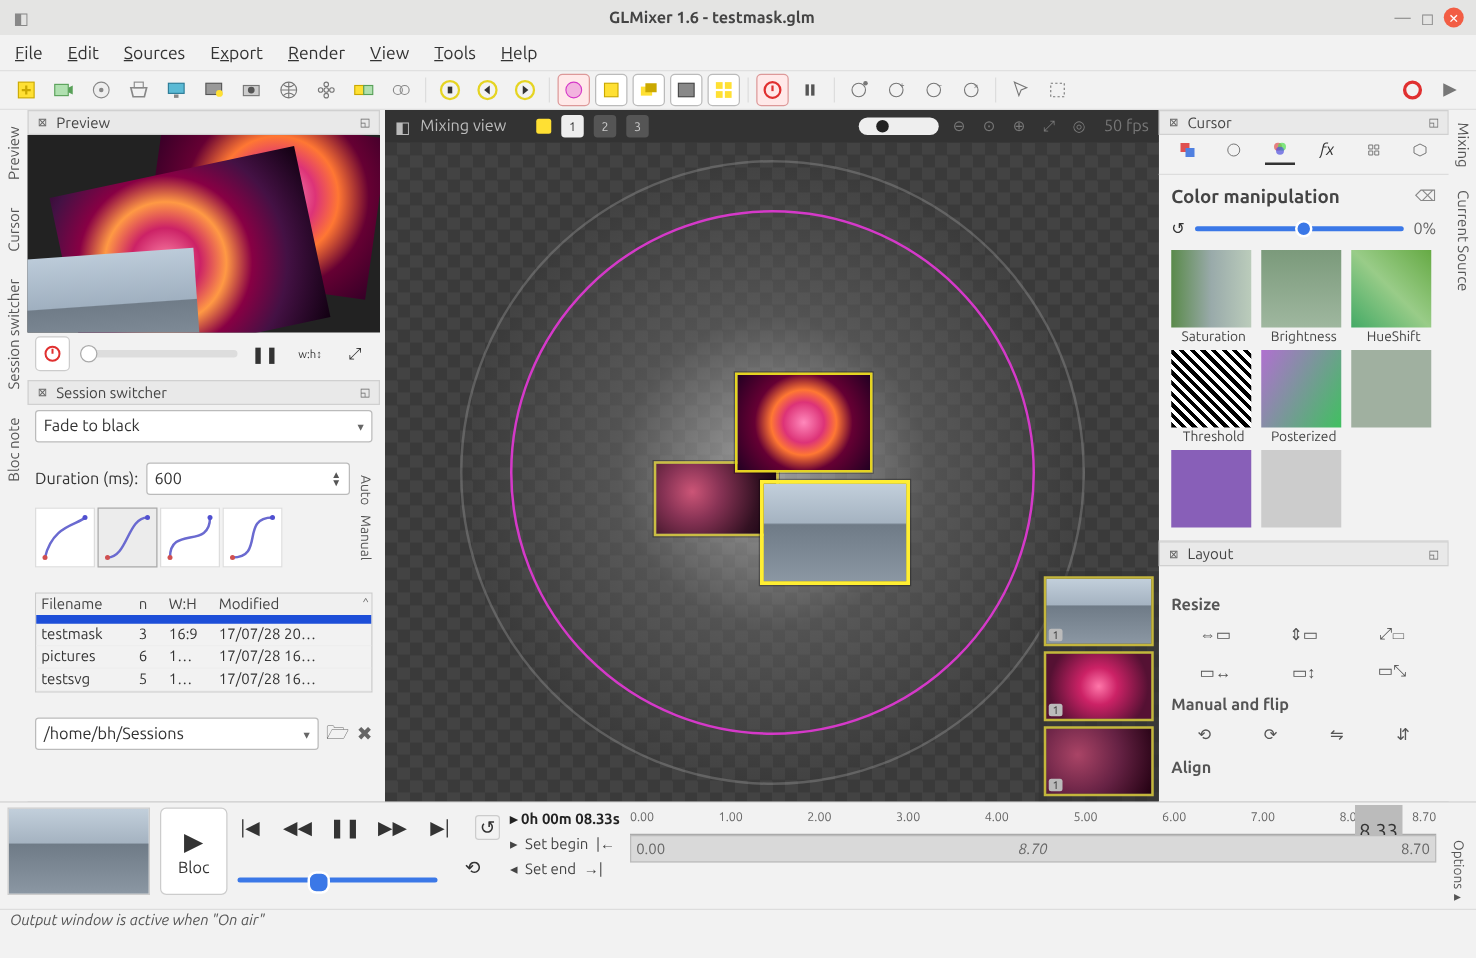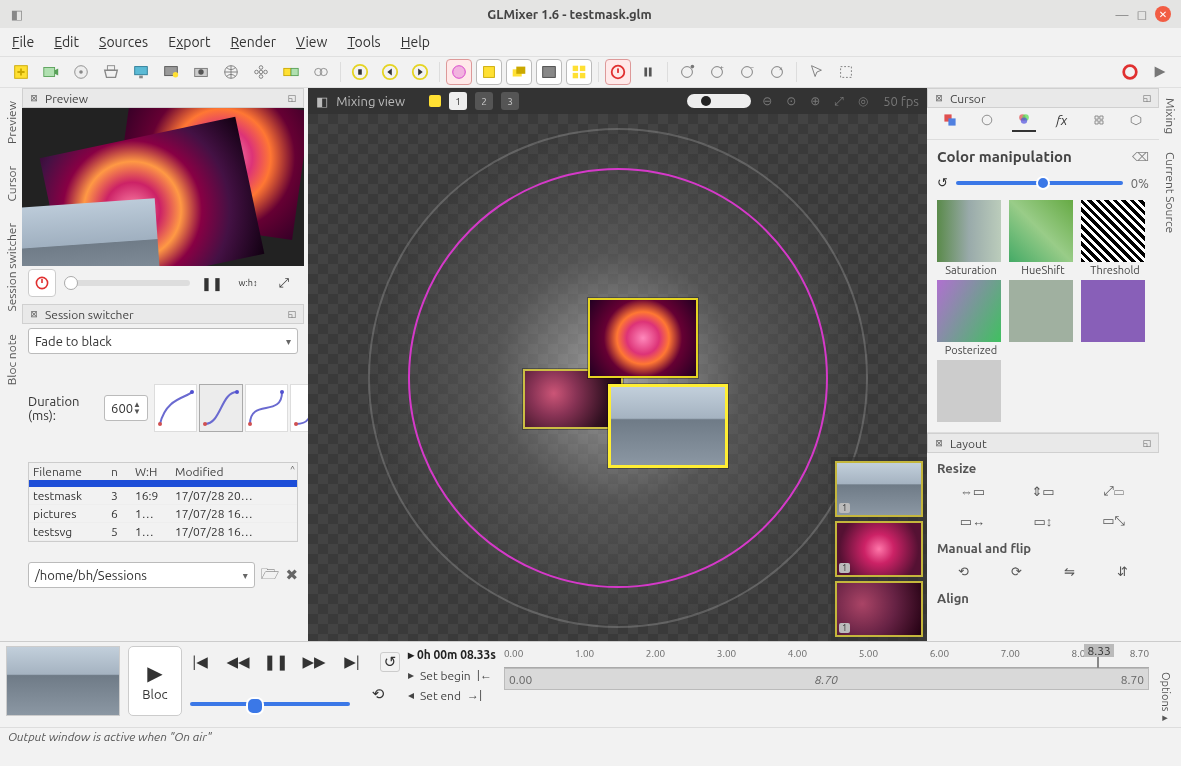--- a/index.html
+++ b/index.html
@@ -118,21 +118,21 @@
   .fx .sw { width:64px; height:62px; background:#888; margin-bottom:2px;}
   .fx1 .sw{ background: linear-gradient(to right, #5a8a4a 0%, #9aa 50%, #bcb 100%);}
   .fx2 .sw{ background: linear-gradient(to bottom, #7b9a7b 0%, #9fb79f 100%);}
   .fx3 .sw{ background: radial-gradient(circle, #fffbd0 0%, #e2c850 60%, #826818 100%);}
   .fx4 .sw{ background: linear-gradient(45deg, #4a6 0%, #9c8 50%, #6a4 100%);}
   .fx5 .sw{ background: repeating-linear-gradient(45deg,#000 0 3px,#fff 3px 6px);}
   .fx6 .sw{ background: linear-gradient(120deg, #b070d0 0%, #40c060 100%);}
   .fx7 .sw{ background:#a0b0a0;} .fx8 .sw{ background:#885fb8;} .fx9 .sw{ background:#ccc;}
 
   .layout-pane { border-top:1px solid #ddd;}
-  .layout-body { padding:8px 10px; max-height: 186px; overflow:hidden;}
+  .layout-body { padding:8px 10px; max-height: 186px; overflow:hidden;margin-top:16px;}
   .layout-body h5 { font-size:13px; font-weight:600; color:#555; margin-bottom:6px;}
   .icon-row { display:flex; justify-content:space-around; margin-bottom:10px;}
   .icon-row .ic { width:24px; height:20px; display:flex; align-items:center; justify-content:center; color:#555;}
 
   .vtab-right { width:22px; background:#f2f2f2; display:flex; flex-direction:column; align-items:center; padding-top:4px; gap:6px;}
   .vtab-right .tab { writing-mode: vertical-rl; padding:6px 2px; font-size:12px; color:#555;}
 
   
   .timeline { height:86px; border-top:1px solid #ccc; display:flex; padding:4px 6px; gap:8px; align-items:flex-start;}
   .tl-thumb { width:114px; height:70px; background: linear-gradient(to bottom,#c2cfdb 0%,#a5b3c1 40%,#6f7b87 42%,#8b97a3 100%); border:1px solid #ccc;}
@@ -145,21 +145,21 @@
   .tl-slider::after { content:""; position:absolute; left:35%; top:-5px; width:14px; height:14px; border-radius:7px; background:#3b78e7; border:2px solid #fff;}
   .tl-mid { display:flex; flex-direction:column; gap:6px; padding-top:2px; font-size:12px; color:#444;}
   .tl-mid .hdr { font-weight:700; color:#222;}
   .tl-mid .srow { display:flex; align-items:center; gap:6px;}
   .ruler { flex:1; height:70px; position:relative;}
   .ruler .ticks { height:22px; border-bottom:1px solid #aaa; position:relative; font-size:10px; color:#666;}
   .ruler .ticks span { position:absolute; top:2px;}
   .ruler .track { height:22px; background:#d9d9d9; border:1px solid #bbb; display:flex; align-items:center; justify-content:center; color:#666; font-size:12px; position:relative;}
   .ruler .track .tl { position:absolute; left:4px;} .ruler .track .tr { position:absolute; right:4px;}
   .ruler .cursor-mark { position:absolute; top:0; height:42px; border-left:2px solid #888;}
-  .ruler .cursor-lbl { position:absolute; top:-2px; background:#bbb; font-size:12px; padding:0 3px; color:#333;}
+  .ruler .cursor-lbl { position:absolute; top:-2px; background:#bbb; font-size:16px; padding:12px 3px; color:#333;}
   .opts-tab { width:18px; writing-mode:vertical-rl; font-size:11px; color:#555; display:flex; align-items:center; padding-top:26px;}
 
   .statusbar { height:20px; border-top:1px solid #ddd; padding:2px 8px; font-size:12px; color:#555; font-style:italic;}
 
   
   .ico { width:16px; height:16px; }
 </style>
 </head>
 <body>
 
@@ -412,21 +412,21 @@
         <span>Session switcher</span>
         <span class="psp"></span>
         <span class="pbtn">◱</span>
       </div>
       <div class="session-body">
         <div class="select">
           <span>Fade to black</span>
             <span class="arrow">▾</span>
         </div>
         <div class="row">
-          <div style="flex:1; display:flex; flex-direction:row; gap:6px;">
+          <div style="flex:1; display:flex; flex-direction:column; gap:6px;">
             <div class="row">
               <span class="label">Duration (ms):</span>
               <div class="spin">
                 <span>600</span>
                 <span class="sp-btns">
                     <span>▲</span>
                     <span>▼</span>
                   </span>
               </div>
             </div>
@@ -592,20 +592,21 @@
           </h3>
         <div class="slider-row">
           <span>↺</span>
           <div class="slider2">
               <div class="knob"></div>
             </div>
           <span class="pct">0%</span>
         </div>
         <div class="fx-grid">
           <div class="fx fx1"><div class="sw"></div><span>Saturation</span></div>
+          <div class="fx fx2"><div class="sw"></div><span>Brightness</span></div>
           <div class="fx fx4"><div class="sw"></div><span>HueShift</span></div>
           <div class="fx fx5"><div class="sw"></div><span>Threshold</span></div>
           <div class="fx fx6"><div class="sw"></div><span>Posterized</span></div>
           <div class="fx fx7"><div class="sw"></div><span></span></div>
           <div class="fx fx8"><div class="sw"></div><span></span></div>
           <div class="fx fx9"><div class="sw"></div><span></span></div>
         </div>
       </div>
       <div class="layout-pane">
         <div class="panel-hdr">

